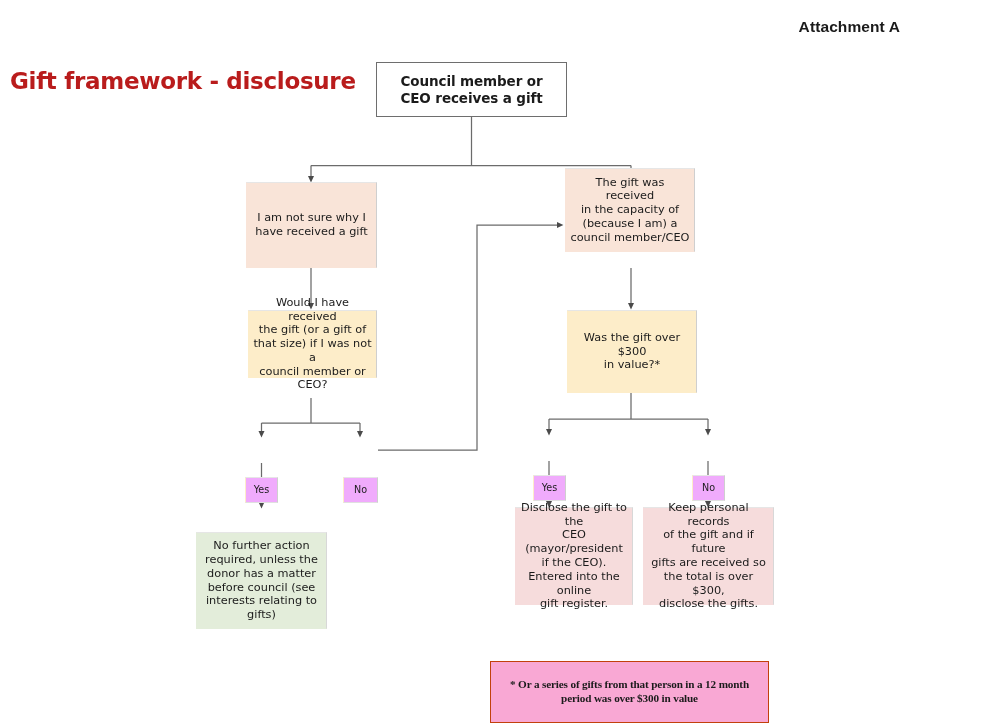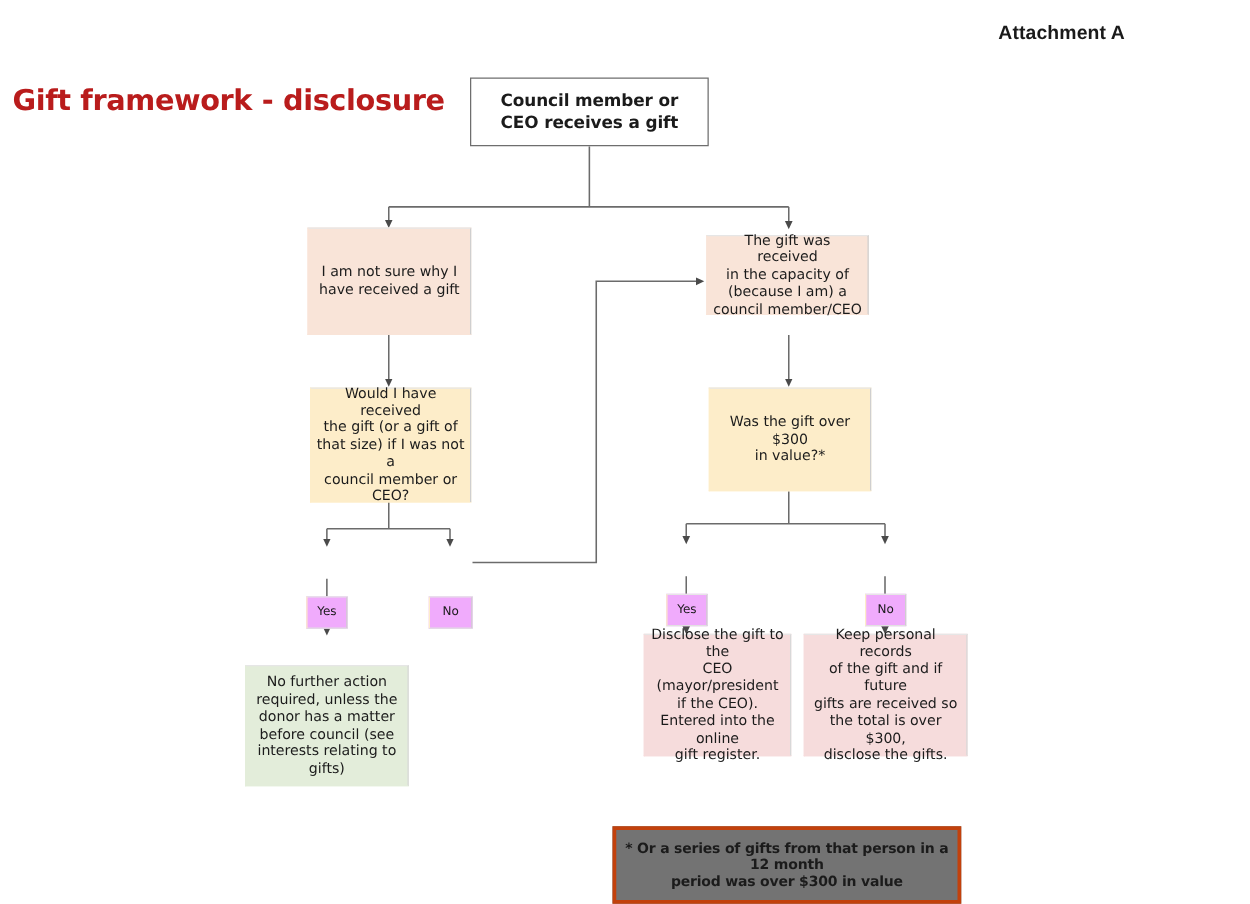--- a/index.html
+++ b/index.html
@@ -99,25 +99,26 @@
   .node-small {
     background: #f0abfc;
     border: 1px solid #fdedc9;
     border-right: 1.5px solid #cfcfcf;
     border-top: 1.5px solid #e6e6e6;
     border-bottom: 1.5px solid #e0e0e0;
     font-size: 9.6px;
     margin-top: 40px;
   }
   .node-note {
-    background: #737373;
-    border: 3px solid #c2410c;
+    background: #f9a8d4;
+    border: 1px solid #c2410c;
     font-size: 11.2px;
     font-weight: bold;
     letter-spacing: -0.15px;
+    font-family: Liberation Serif, serif;
   }
   .u { }
 </style>
 </head>
 <body>
 
 <svg id="canvas" viewBox="0 0 1000 723" xmlns="http://www.w3.org/2000/svg">
   <defs>
     <marker id="arrow" markerWidth="8" markerHeight="8" refX="3.2" refY="3.4" orient="auto" markerUnits="userSpaceOnUse">
       <path d="M0,0.3 L6.6,3.4 L0,6.5 z" fill="#4a4a4a"></path>
@@ -163,21 +164,21 @@
 <div class="node node-start" style="left:376px; top:62px; width:191px; height:55px;">
   <span class="txt">Council member or
 CEO receives a gift</span>
 </div>
 
 <div class="node node-pink" style="left:246px; top:182px; width:131px; height:86px;">
   <span class="txt">I am not sure why I
 have received a gift</span>
 </div>
 
-<div class="node node-yellow" style="left:248px; top:310px; width:129px; height:92px;justify-content:center;">
+<div class="node node-yellow" style="left:248px; top:310px; width:129px; height:68px;justify-content:center;">
   <span class="txt"><span>Would I have received
 the gift (or a gift of
 that size) if I was </span><span class="u">not</span><span> a
 council member or
 CEO?</span></span>
 </div>
 
 <div class="node node-small" style="left:245px; top:437px; width:33px; height:26px;">
   <span class="txt">Yes</span>
 </div>
@@ -188,21 +189,21 @@
 
 <div class="node node-green" style="left:196px; top:532px; width:131px; height:97px;">
   <span class="txt">No further action
 required, unless the
 donor has a matter
 before council (see
 interests relating to
 gifts)</span>
 </div>
 
-<div class="node node-pink" style="left:565px; top:188px; width:130px; height:64px;">
+<div class="node node-pink" style="left:565px; top:168px; width:130px; height:84px;">
   <span class="txt">The gift was received
 in the capacity of
 (because I am) a
 council member/CEO</span>
 </div>
 
 <div class="node node-yellow" style="left:567px; top:310px; width:130px; height:83px;">
   <span class="txt">Was the gift over $300
 in value?*</span>
 </div>

